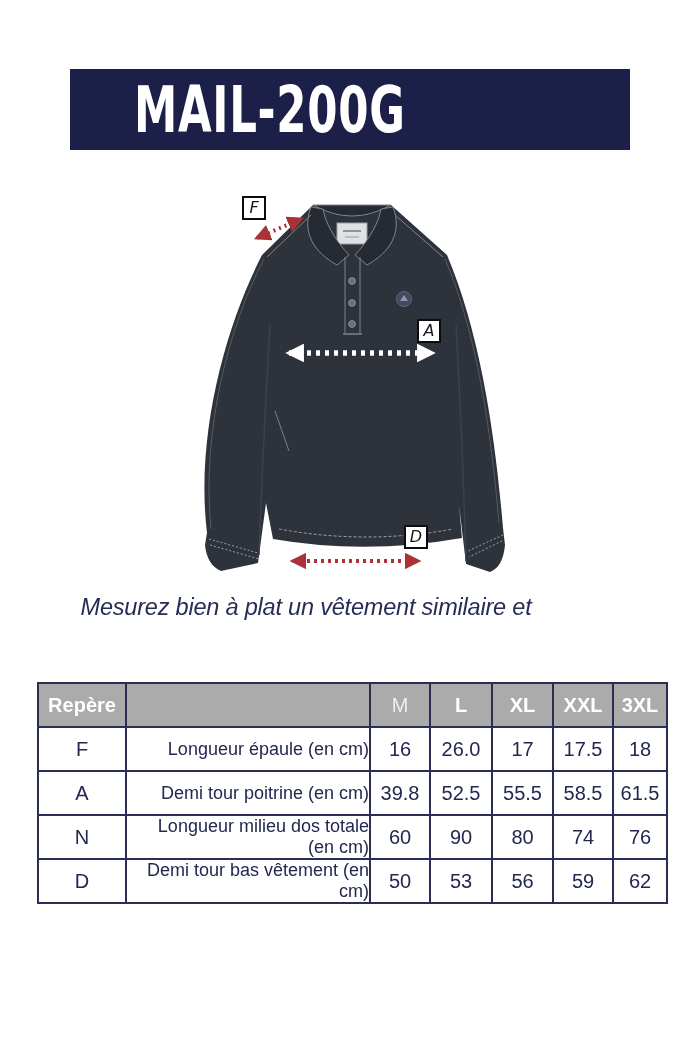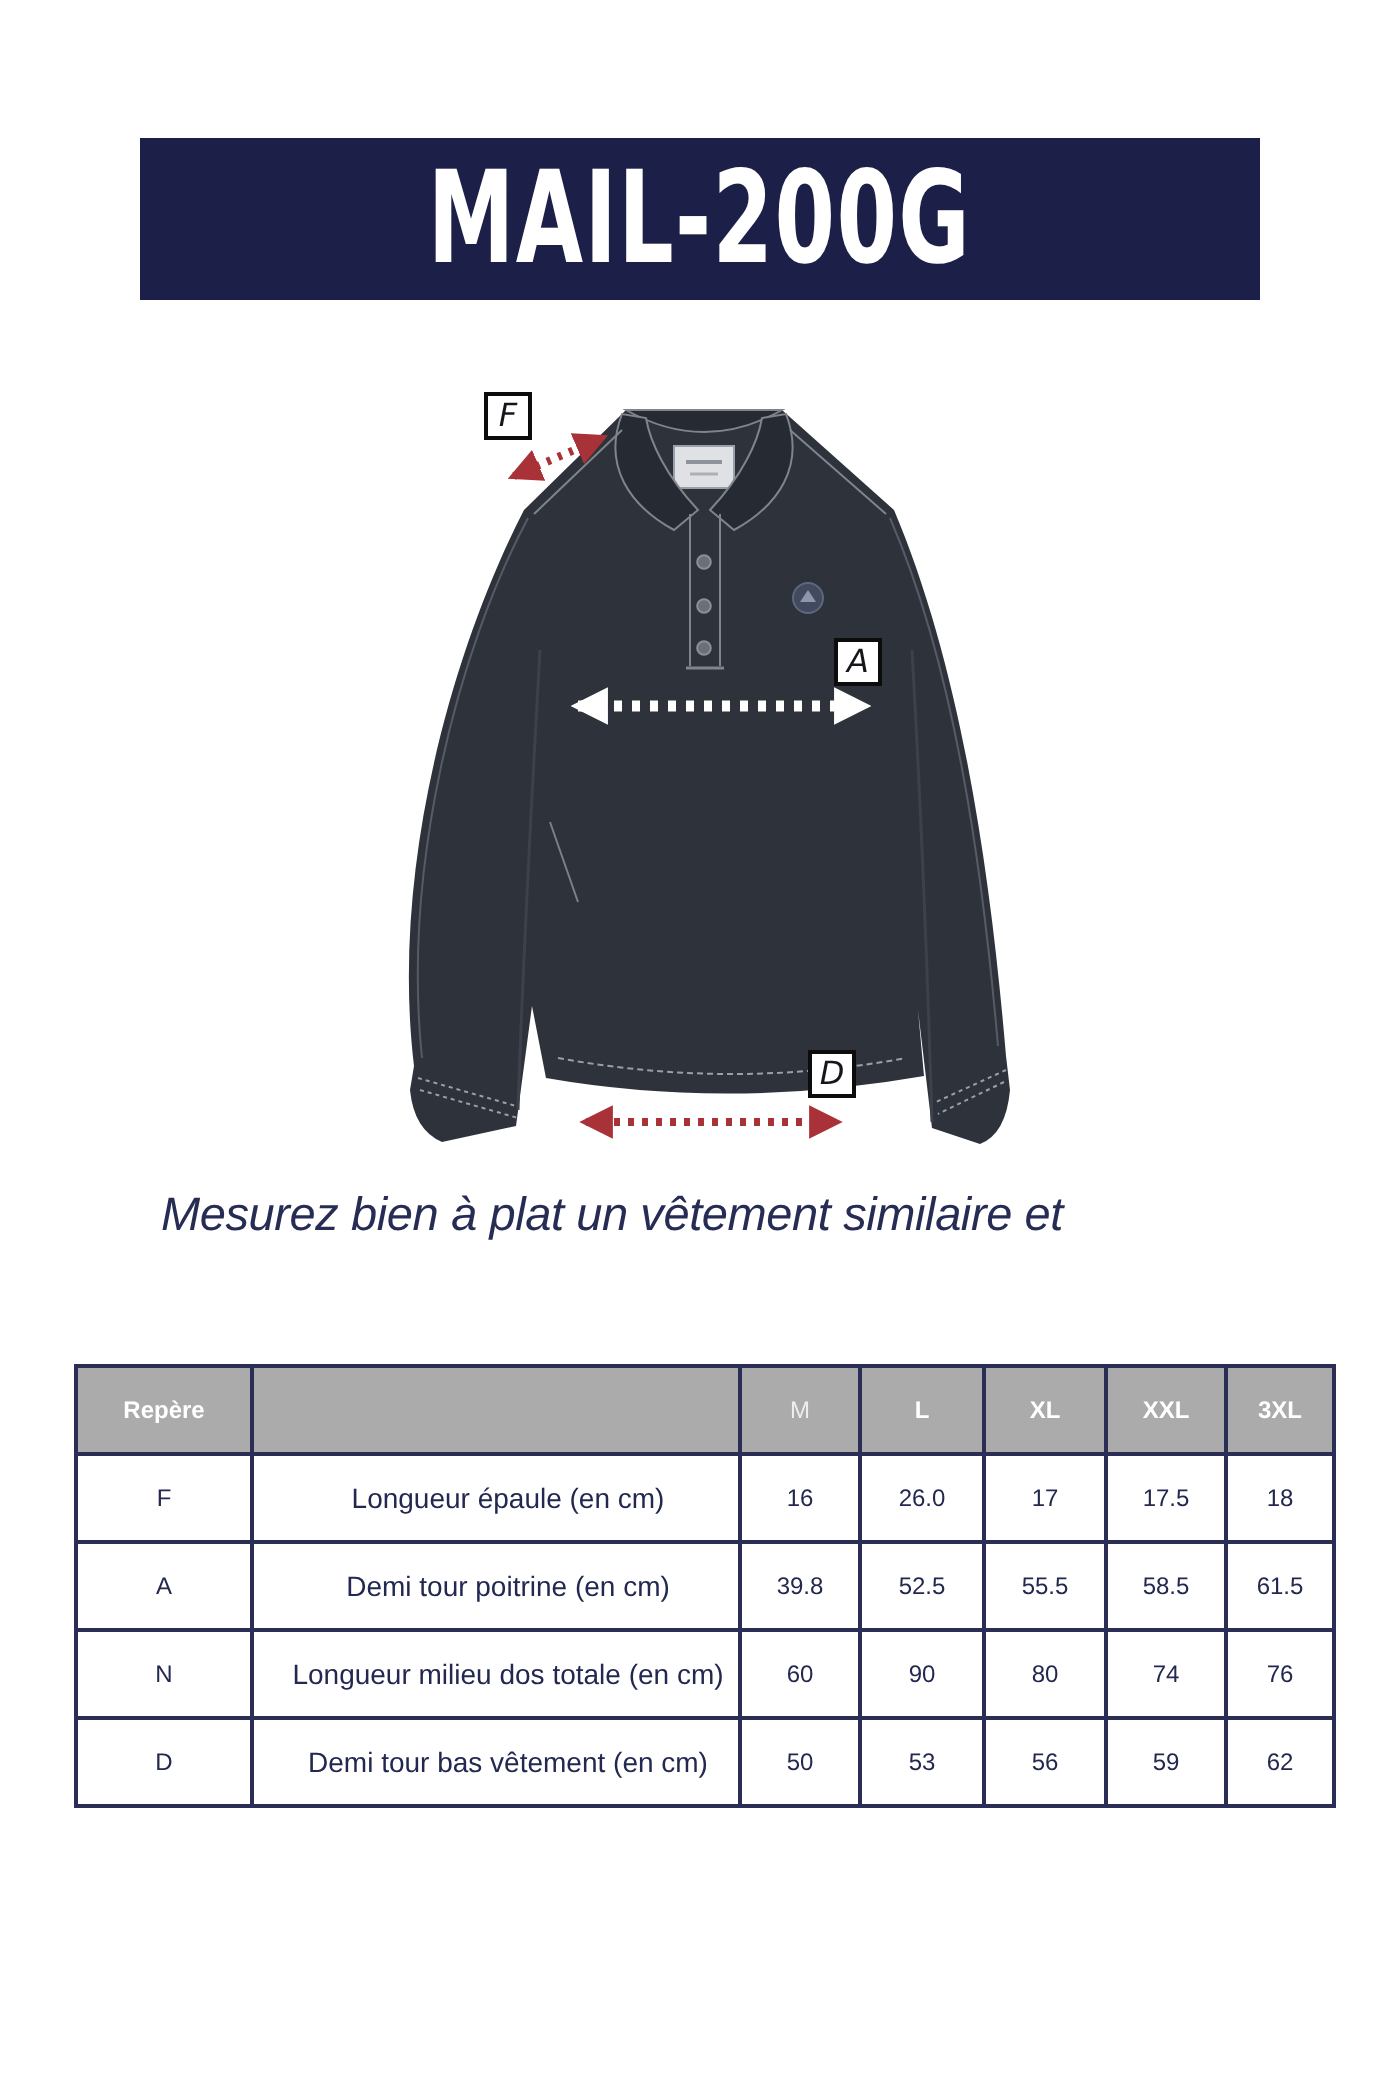--- a/index.html
+++ b/index.html
@@ -4,21 +4,21 @@
 <style>
   html,body { margin:0; padding:0; background:#fff; }
   .page {
     position:relative; width:700px; height:1050px; background:#ffffff;
     font-family:"Liberation Sans", sans-serif; overflow:hidden;
   }
 
   
   .banner {
     position:absolute; left:70px; top:69px; width:560px; height:81px;
-    background:#1c2048; display:flex; align-items:center; justify-content:center;
+    background:#1c2048; display:flex; align-items:center; justify-content:flex-start;
   }
   .banner-title {
     color:#ffffff; font-family:"DejaVu Sans", sans-serif; font-weight:bold;
     font-size:64px; letter-spacing:1px; transform:scaleX(0.68); transform-origin:center;
     white-space:nowrap; line-height:1;
   }
 
   
   .diagram { position:absolute; left:185px; top:193px; width:340px; height:400px; }
   .diagram svg { position:absolute; left:0; top:0; }
@@ -39,25 +39,25 @@
     letter-spacing:-0.2px; font-weight:500;
   }
 
   
   .size-table {
     position:absolute; left:37px; top:682px; border-collapse:collapse;
     table-layout:fixed; width:629px; color:#232850;
   }
   .size-table td, .size-table th {
     border:2px solid #2a2e55; text-align:center; vertical-align:middle;
-    height:42px; padding:0; font-size:12px; overflow:hidden;
+    height:42px; padding:0; font-size:20px; overflow:hidden;
   }
   .size-table thead th { background:#ababab; color:#ffffff; font-weight:bold; }
   .size-table thead th.size-m { font-weight:normal; color:#eeeeee; }
-  .size-table td.desc { text-align:center; padding-left:12px; font-size:14px; }
+  .size-table td.desc { text-align:right; padding-left:12px; font-size:18px; }
 </style>
 </head>
 <body>
 
 <div class="page">
 
   <div class="banner">
     <div class="banner-title">MAIL-200G</div>
   </div>
 

